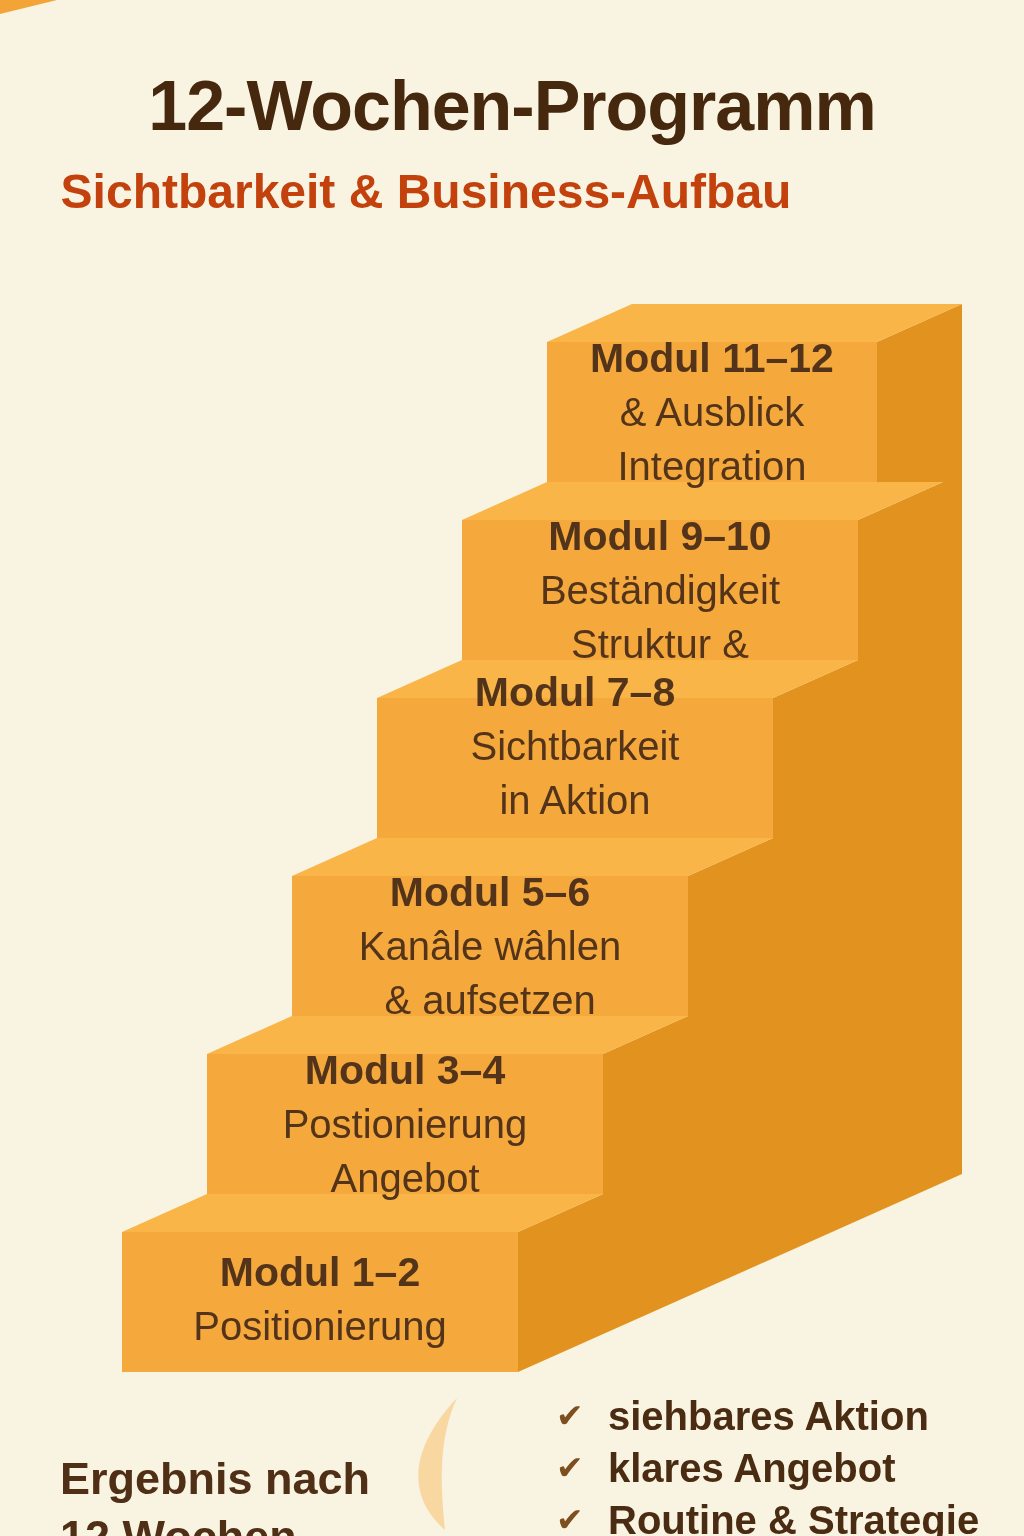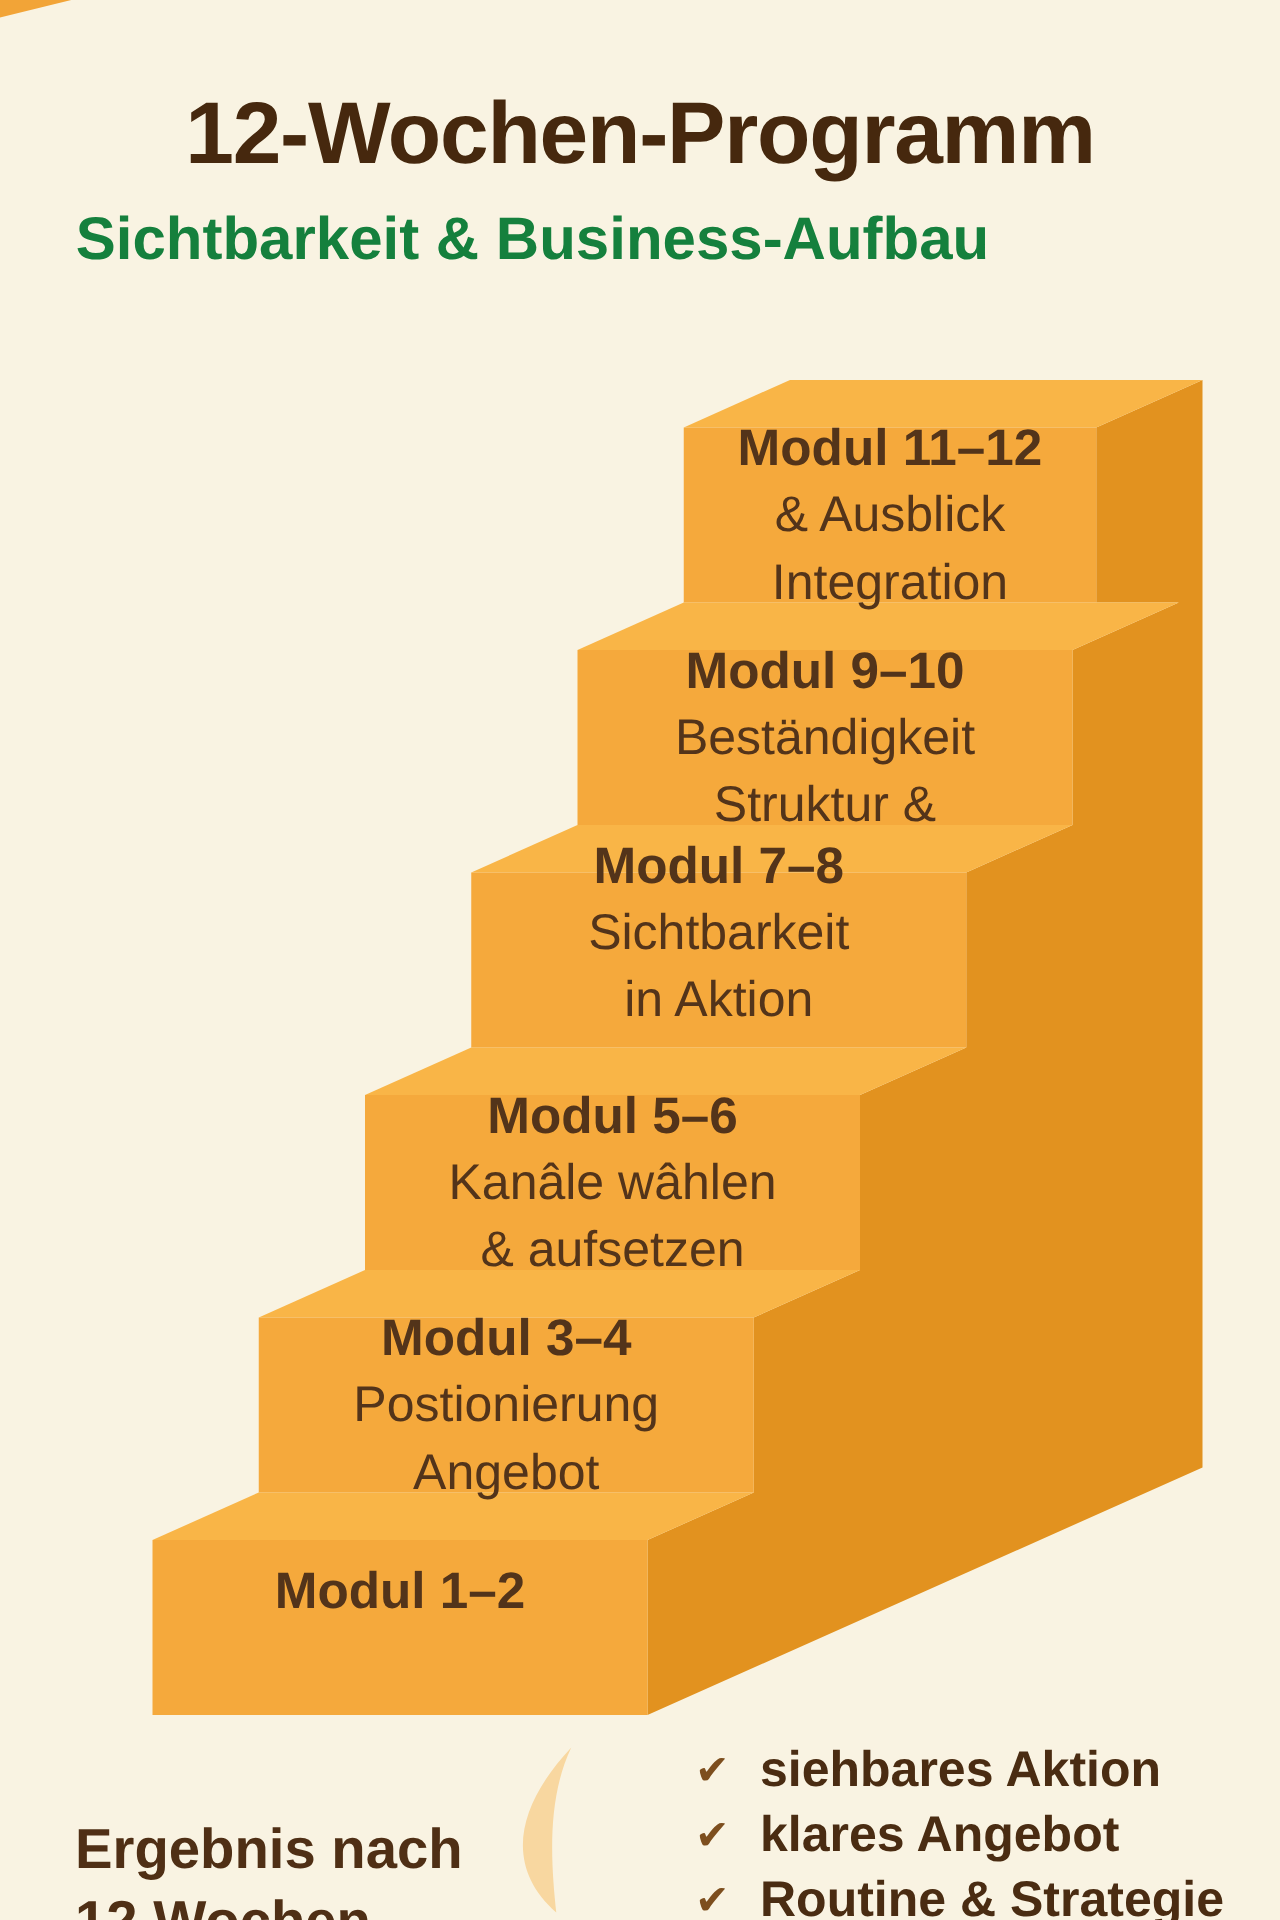--- a/index.html
+++ b/index.html
@@ -13,21 +13,21 @@
   .canvas { position: absolute; left: 0; top: 0; width: 1024px; height: 1536px; overflow: hidden; }
 
   .title {
     position: absolute; top: 66px; left: 0; width: 1024px;
     text-align: center; font-size: 70px; font-weight: 800;
     letter-spacing: -1px; color: #46280e;
   }
   .subtitle {
     position: absolute; top: 164px; left: 0; width: 852px;
     text-align: center; font-size: 48px; font-weight: 700;
-    color: #15803d;
+    color: #c2410c;
   }
 
   svg.stairs { position: absolute; left: 0; top: 0; display: block; }
 
   .step-label {
     position: absolute; width: 360px; text-align: center;
     color: #53341a;
   }
   .step-label .mod  { font-size: 41px; font-weight: 700; line-height: 54px; }
   .step-label .desc { font-size: 40px; font-weight: 500; line-height: 54px; }
@@ -74,20 +74,21 @@
     <polygon points="292,876 688,876 688,1016 292,1016" fill="#F5A93C"></polygon>
     <polygon points="377,698 773,698 773,838 377,838" fill="#F5A93C"></polygon>
     <polygon points="462,520 858,520 858,660 462,660" fill="#F5A93C"></polygon>
     <polygon points="547,342 877,342 877,482 547,482" fill="#F5A93C"></polygon>
 
     <path d="M457 1398 C412 1446 404 1494 445 1530 C441 1492 437 1440 457 1398 Z" fill="#F8D7A0"></path>
   </svg>
 
   <div class="step-label" style="left:140px; top:1245px;">
     <div class="mod">Modul 1–2</div>
+    <div class="desc">Positionierung</div>
   </div>
 
   <div class="step-label" style="left:225px; top:1043px;">
     <div class="mod">Modul 3–4</div>
     <div class="desc">Postionierung</div>
     <div class="desc">Angebot</div>
   </div>
 
   <div class="step-label" style="left:310px; top:865px;">
     <div class="mod">Modul 5–6</div>

